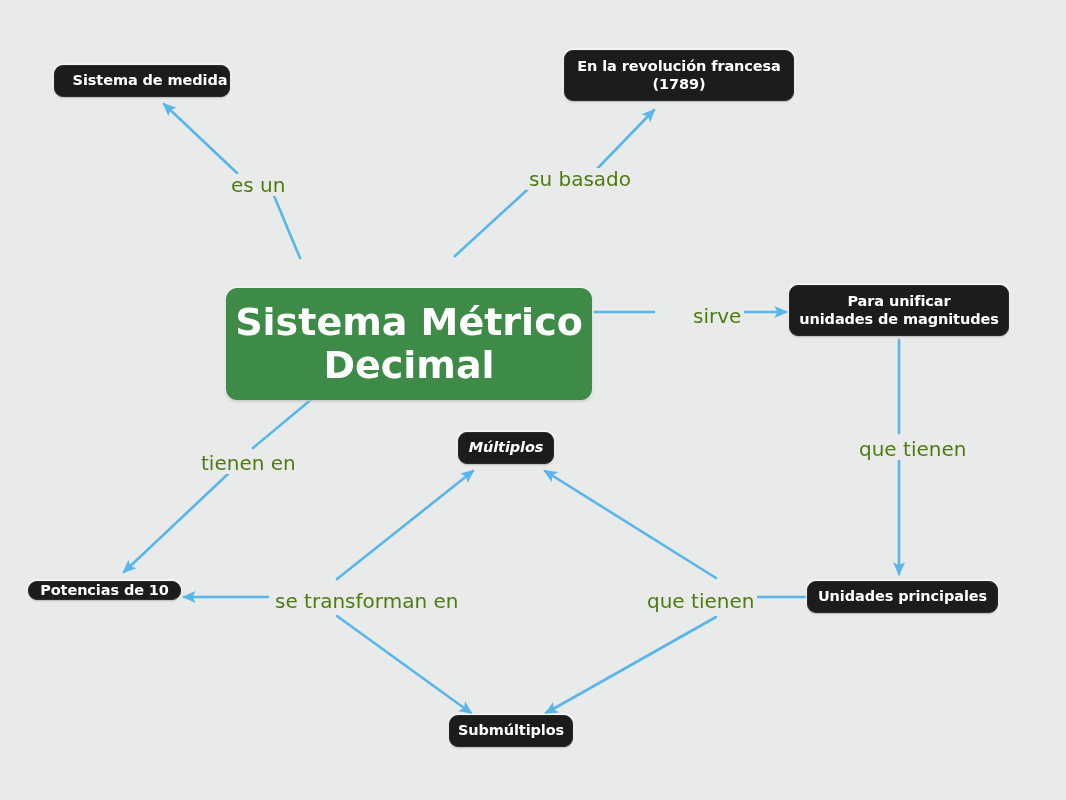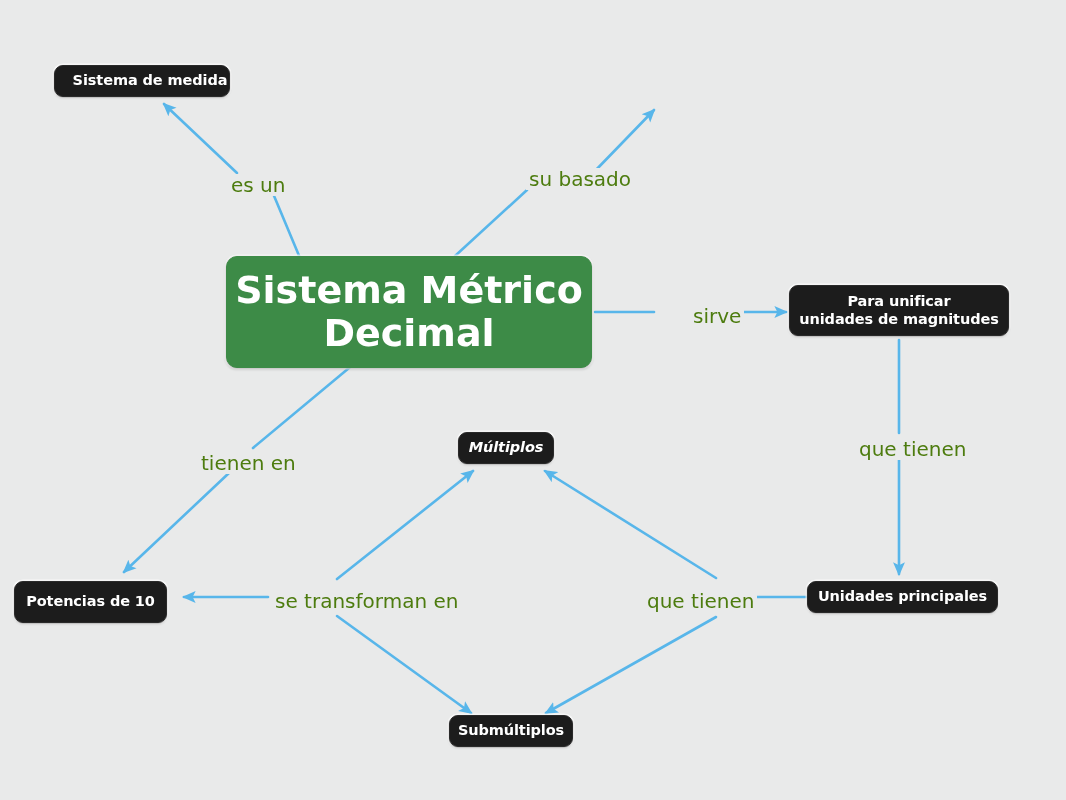--- a/index.html
+++ b/index.html
@@ -53,20 +53,21 @@
   .node-root {
     background: #3d8b47;
     color: #ffffff;
     font-weight: bold;
     font-size: 38px;
     line-height: 1.12;
     border-radius: 11px;
     border: 1px solid #3d8b47;
     box-shadow: 0 1px 3px rgba(0,0,0,0.28),
                 0 0 0 1.5px rgba(255,255,255,0.72);
+    margin-top: 32px;
   }
 
   
   .edge-label {
     position: absolute;
     font-size: 20px;
     color: #4d7c0f;
     font-weight: normal;
     white-space: nowrap;
     background: #e9eaea;
@@ -115,27 +116,29 @@
 
       <line x1="268" y1="597" x2="184" y2="597" marker-end="url(#arrow)"></line>
     </g>
   </svg>
 
   <div class="node node-root" style="left:226px; top:256px; width:366px; height:112px;">Sistema Métrico
 Decimal</div>
 
   <div class="node node-dark" style="left:54px; top:65px; width:176px; height:32px;padding-left:16px;">Sistema de medida</div>
 
+  <div class="node node-dark" style="left:564px; top:50px; width:230px; height:51px;">En la revolución francesa
+(1789)</div>
 
   <div class="node node-dark" style="left:789px; top:285px; width:220px; height:51px;">Para unificar
 unidades de magnitudes</div>
 
   <div class="node node-dark" style="left:807px; top:581px; width:191px; height:32px;">Unidades principales</div>
 
-  <div class="node node-dark" style="left:14px; top:581px; width:153px; height:42px;">Potencias de 10</div>
+  <div class="node node-dark" style="left:28px; top:581px; width:153px; height:19px;">Potencias de 10</div>
 
   <div class="node node-dark" style="left:458px; top:432px; width:96px; height:32px;font-style:italic;">Múltiplos</div>
 
   <div class="node node-dark" style="left:449px; top:715px; width:124px; height:32px;">Submúltiplos</div>
 
   <div class="edge-label" style="left:228px; top:174px;">es un</div>
 
   <div class="edge-label" style="left:526px; top:168px;">su basado</div>
 
   <div class="edge-label" style="left:690px; top:305px;">sirve</div>

